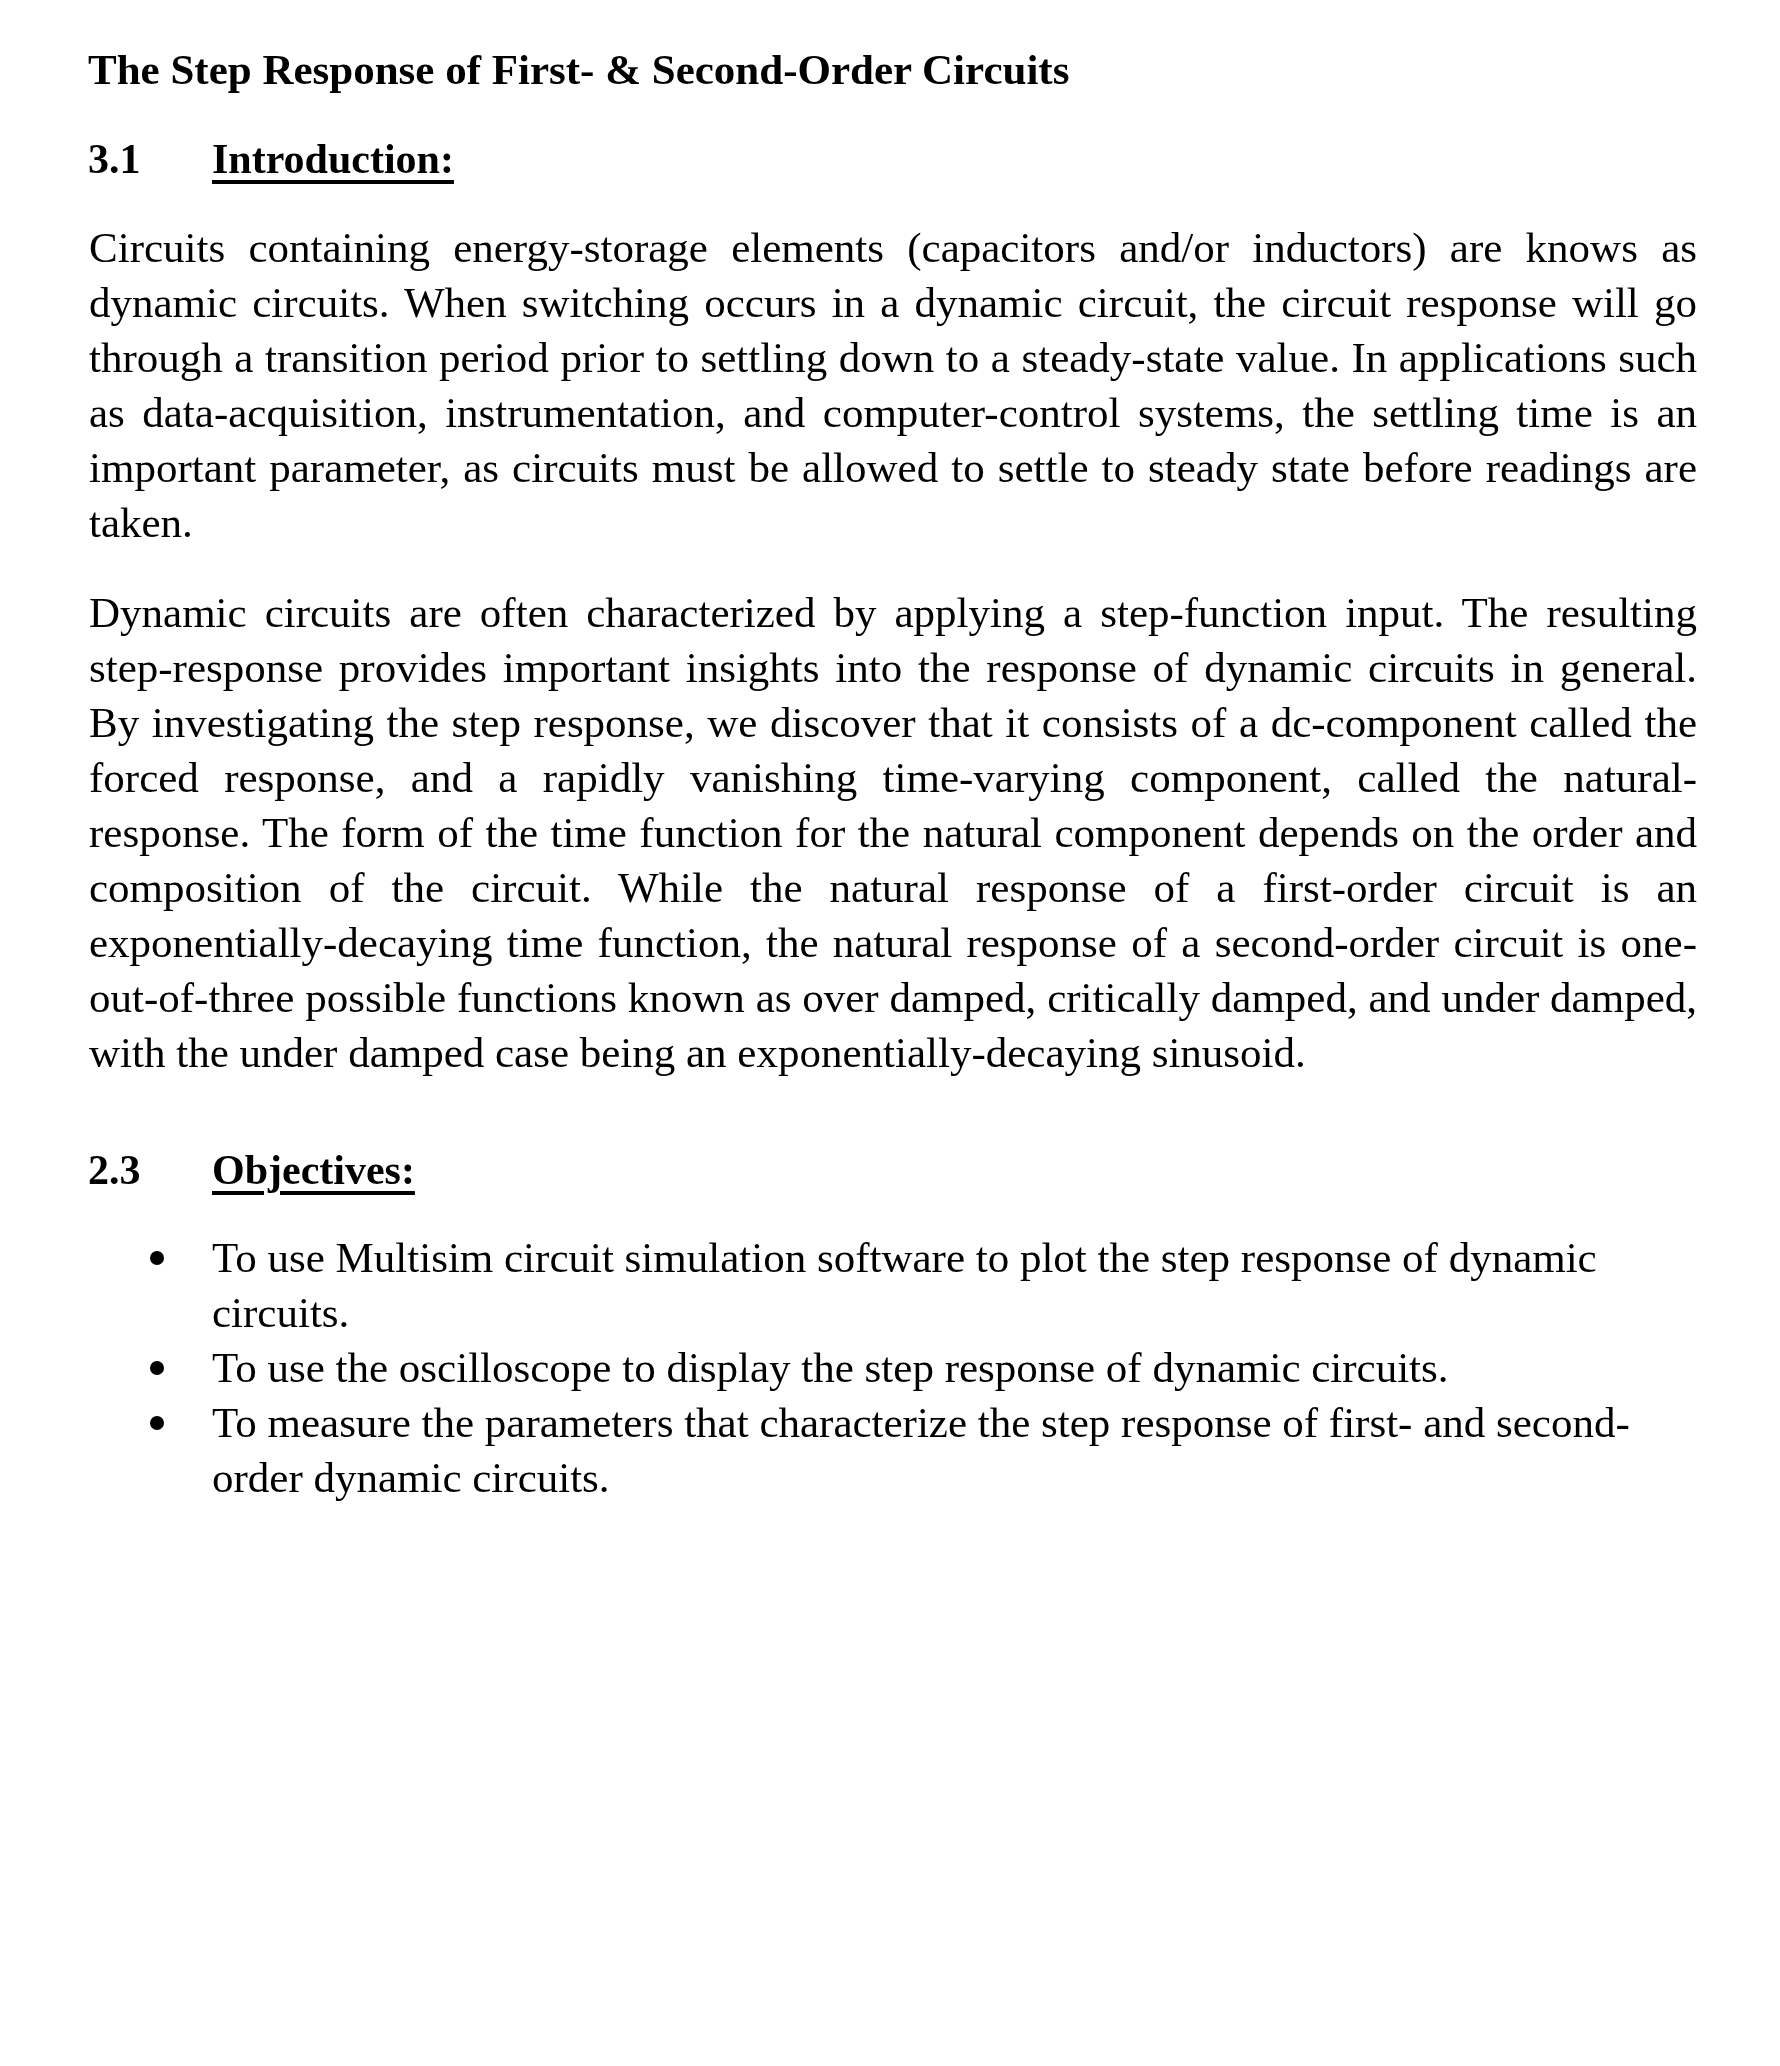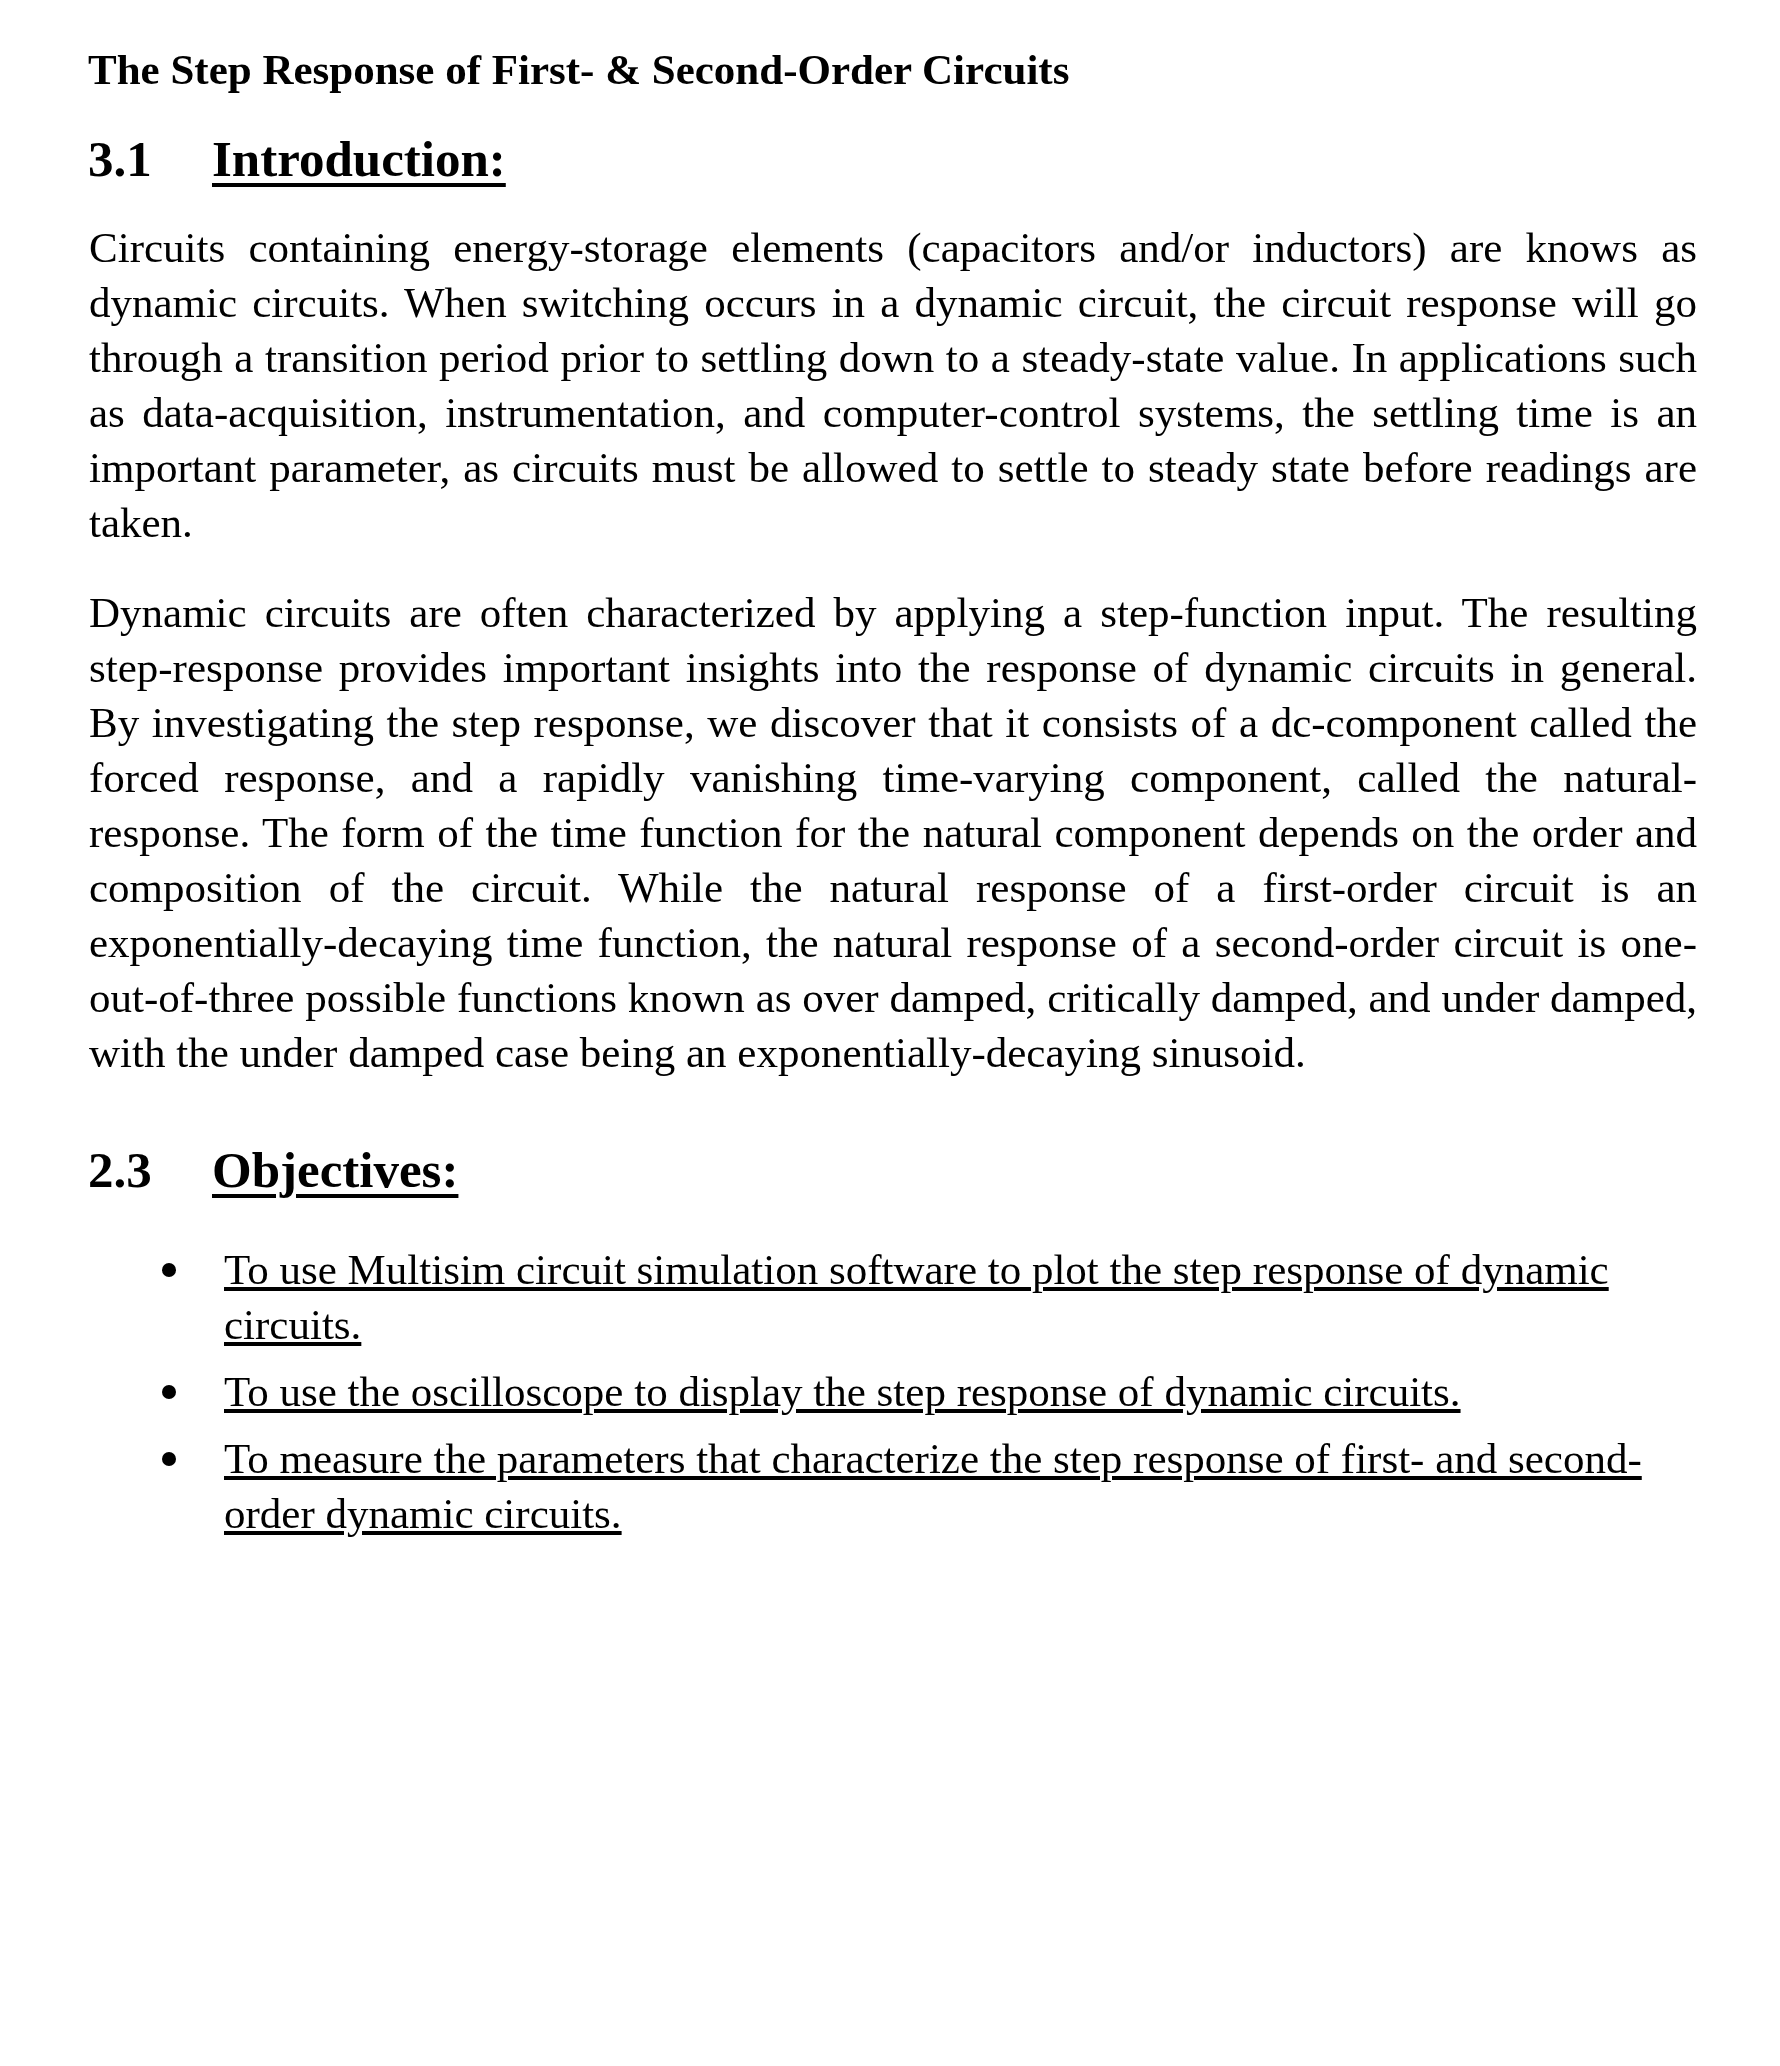--- a/index.html
+++ b/index.html
@@ -10,33 +10,33 @@
   }
   .page {
     position: absolute; left: 88px; top: 45px; width: 1610px;
   }
   .title {
     font-weight: bold; font-size: 43px; line-height: 50px;
     text-decoration-thickness: 3.7px; text-underline-offset: 7.4px;
     margin: 0;
   }
   .section-heading {
-    font-weight: bold; font-size: 51px; line-height: 50px;
+    font-weight: bold; font-size: 42px; line-height: 50px;
     display: flex; margin: 0;
   }
   .section-heading .num { width: 124px; display: inline-block; }
   .section-heading .label {
     text-decoration: underline; text-decoration-thickness: 3.7px; text-underline-offset: 7.4px;
   }
   .para {
     font-size: 43px; line-height: 55px; text-align: justify; margin: 1px;
   }
   .bullets { list-style: none; margin: 0; padding: 0; }
   .bullets li {
-    position: relative; padding-left: 124px; font-size: 43px; line-height: 55px; margin: 12px; text-decoration: underline;
+    position: relative; padding-left: 124px; font-size: 43px; line-height: 55px; margin: 0;
   }
   .bullets li .dot {
     position: absolute; left: 62px; top: 20.7px; width: 14px; height: 14px;
     border-radius: 50%; background: #000;
   }
   .note {
     font-weight: bold; font-size: 43px; line-height: 55px; text-align: justify; margin: 0;
   }
 </style>
 </head>

